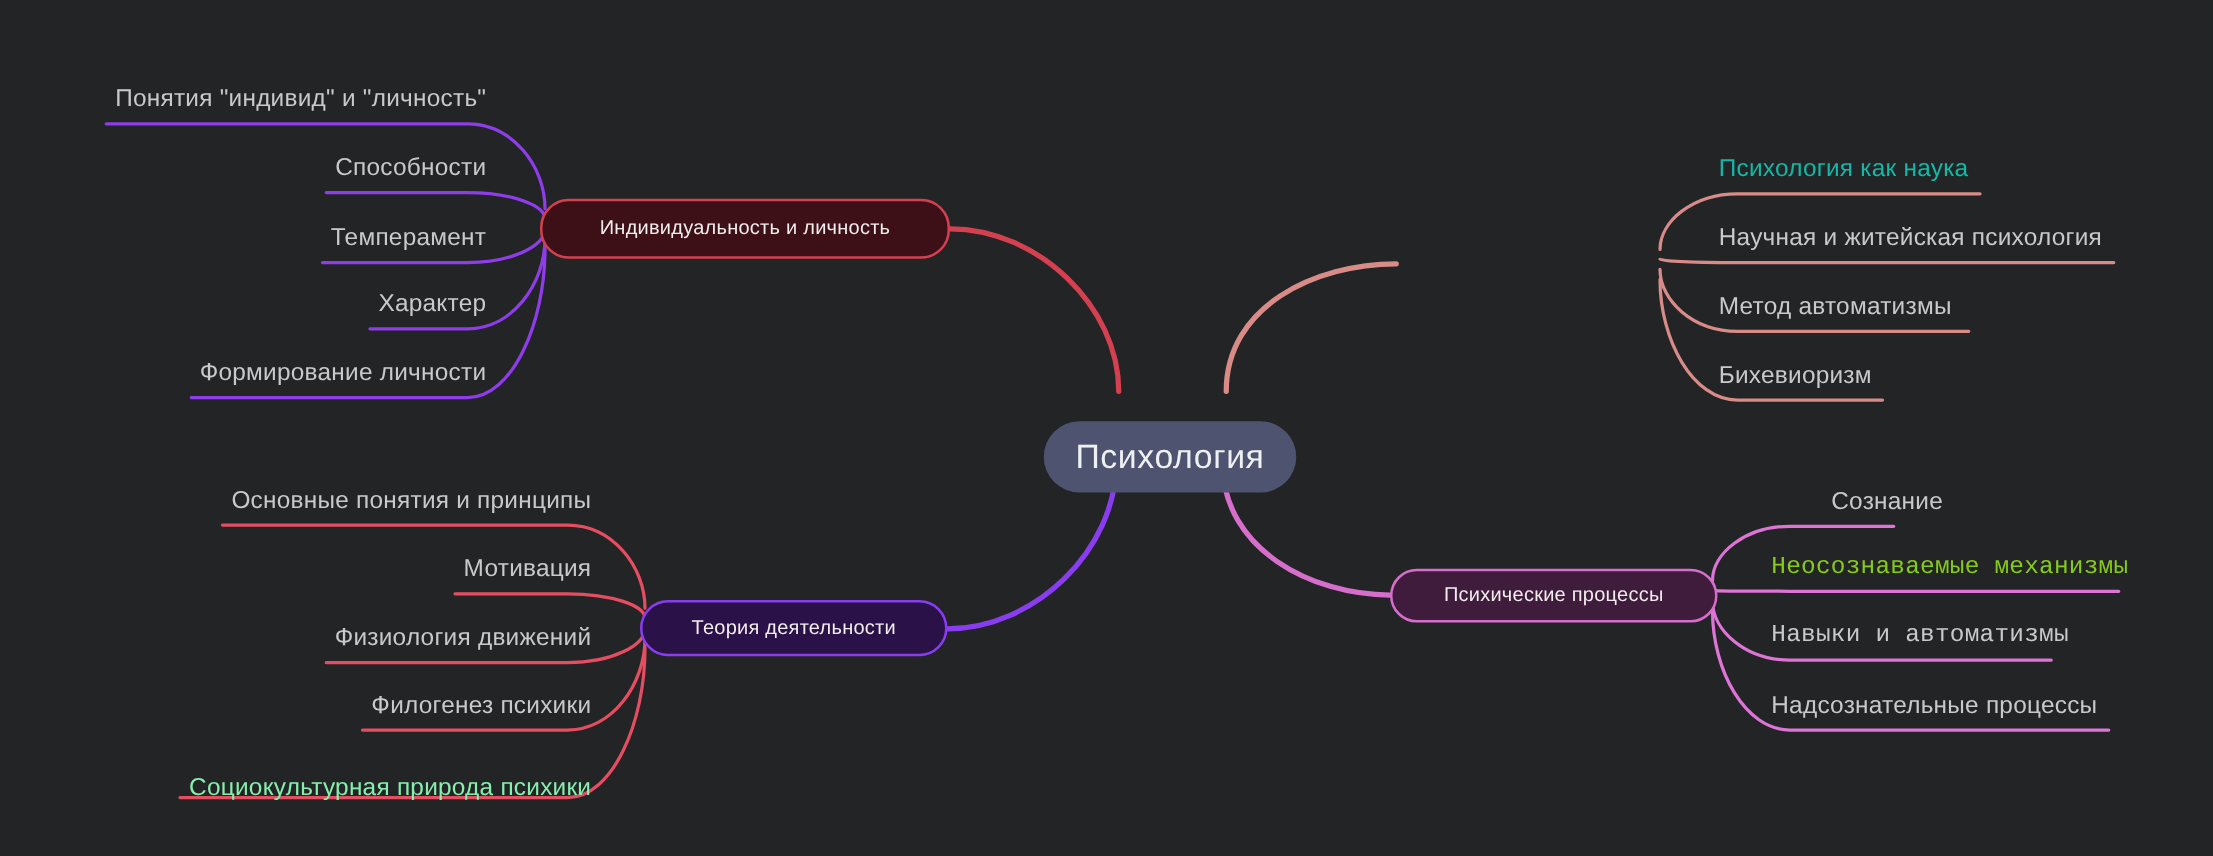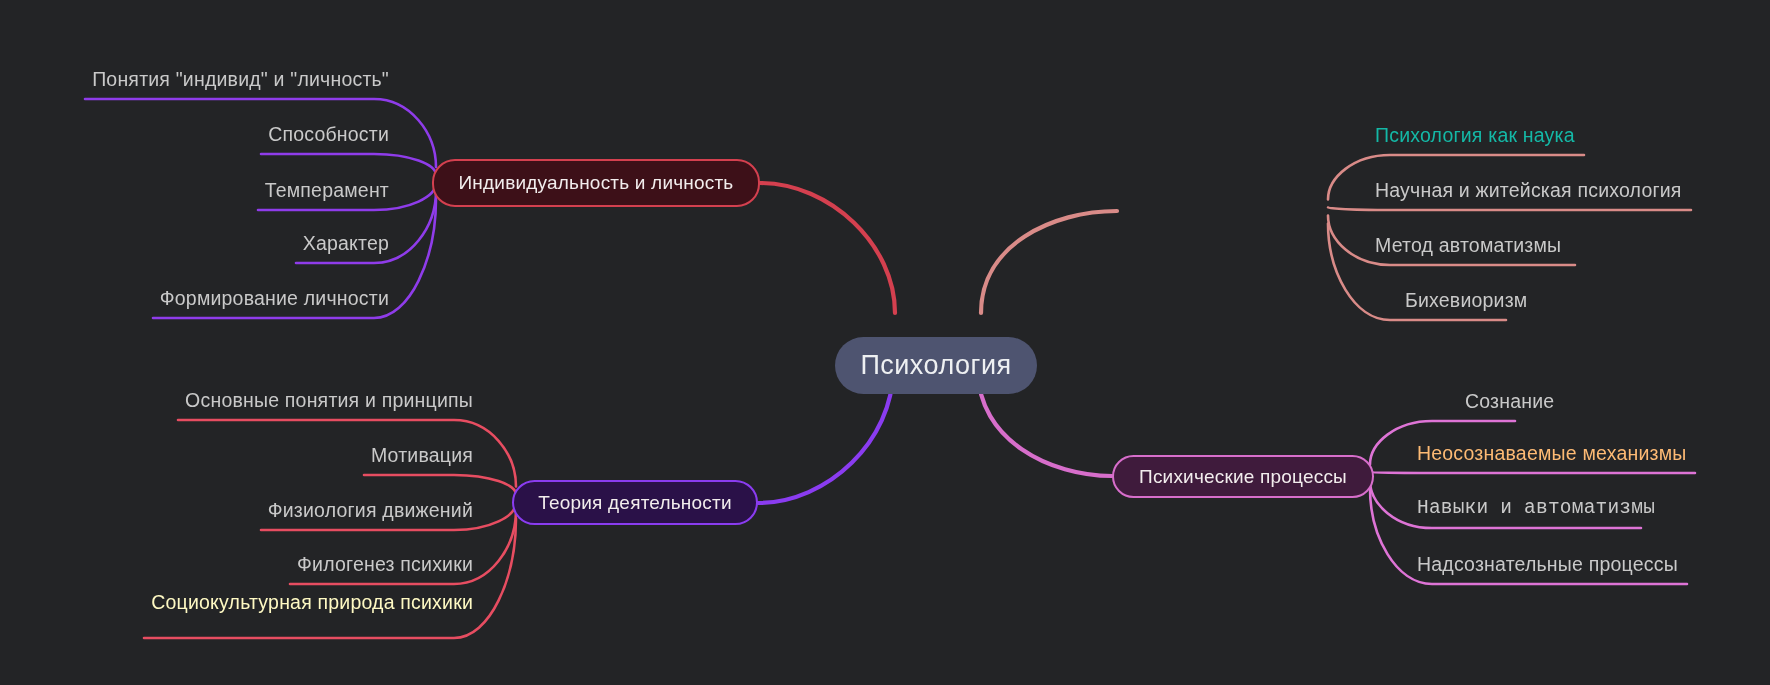--- a/index.html
+++ b/index.html
@@ -9,21 +9,21 @@
   }
   .connector-layer{position:absolute;left:0;top:0;z-index:1;}
   .node{
     position:absolute;box-sizing:border-box;display:flex;align-items:center;justify-content:center;
     white-space:nowrap;z-index:3;cursor:default;
   }
   .central-node{
     border-radius:29px;font-size:27px;letter-spacing:0.5px;
   }
   .branch-node{
-    border-radius:23px;border:2.5px solid;font-size:19px;color:#f2eded;letter-spacing:0.2px;
+    border-radius:23px;border:2.5px solid;font-size:16px;color:#f2eded;letter-spacing:0.2px;
   }
   .sub-label{
     position:absolute;white-space:nowrap;height:24px;line-height:24px;
     font-size:19.5px;z-index:2;letter-spacing:0.2px;cursor:default;
   }
 </style>
 </head>
 <body>
 
 <div class="canvas">
@@ -68,24 +68,24 @@
 
   <div id="labels-layer">
       <div class="sub-label" style="top: 67px; right: 1381px; color: rgb(201, 201, 201);">Понятия "индивид" и "личность"</div>
       <div class="sub-label" style="top: 122px; right: 1381px; color: rgb(201, 201, 201);">Способности</div>
       <div class="sub-label" style="top: 178px; right: 1381px; color: rgb(201, 201, 201);">Темперамент</div>
       <div class="sub-label" style="top: 231px; right: 1381px; color: rgb(201, 201, 201);">Характер</div>
       <div class="sub-label" style="top: 286px; right: 1381px; color: rgb(201, 201, 201);">Формирование личности</div>
       <div class="sub-label" style="top: 123px; left: 1375px; color: #14b8a6;">Психология как наука</div>
       <div class="sub-label" style="top: 178px; left: 1375px; color: rgb(201, 201, 201);">Научная и житейская психология</div>
       <div class="sub-label" style="top: 233px; left: 1375px; color: rgb(201, 201, 201);">Метод автоматизмы</div>
-      <div class="sub-label" style="top: 288px; left: 1375px; color: rgb(201, 201, 201); margin-left: 30px;">Бихевиоризм</div>
+      <div class="sub-label" style="top: 288px; left: 1375px; color: rgb(201, 201, 201);">Бихевиоризм</div>
       <div class="sub-label" style="top: 388px; right: 1297px; color: rgb(201, 201, 201);">Основные понятия и принципы</div>
       <div class="sub-label" style="top: 443px; right: 1297px; color: rgb(201, 201, 201);">Мотивация</div>
       <div class="sub-label" style="top: 498px; right: 1297px; color: rgb(201, 201, 201);">Физиология движений</div>
       <div class="sub-label" style="top: 552px; right: 1297px; color: rgb(201, 201, 201);">Филогенез психики</div>
-      <div class="sub-label" style="top: 590px; right: 1297px; color: #fef9c3;">Социокультурная природа психики</div>
+      <div class="sub-label" style="top: 618px; right: 1297px; color: #86efac;">Социокультурная природа психики</div>
       <div class="sub-label" style="top: 389px; left: 1465px; color: rgb(201, 201, 201);">Сознание</div>
-      <div class="sub-label" style="top: 441px; left: 1417px; color: #fdba74;">Неосознаваемые механизмы</div>
+      <div class="sub-label" style="top: 441px; left: 1417px; color: #84cc16; font-family: Liberation Mono, monospace;">Неосознаваемые механизмы</div>
       <div class="sub-label" style="top: 496px; left: 1417px; color: rgb(201, 201, 201); font-family: Liberation Mono, monospace;">Навыки и автоматизмы</div>
       <div class="sub-label" style="top: 552px; left: 1417px; color: rgb(201, 201, 201);">Надсознательные процессы</div>
     </div>
 </div>
 
 </body></html>

